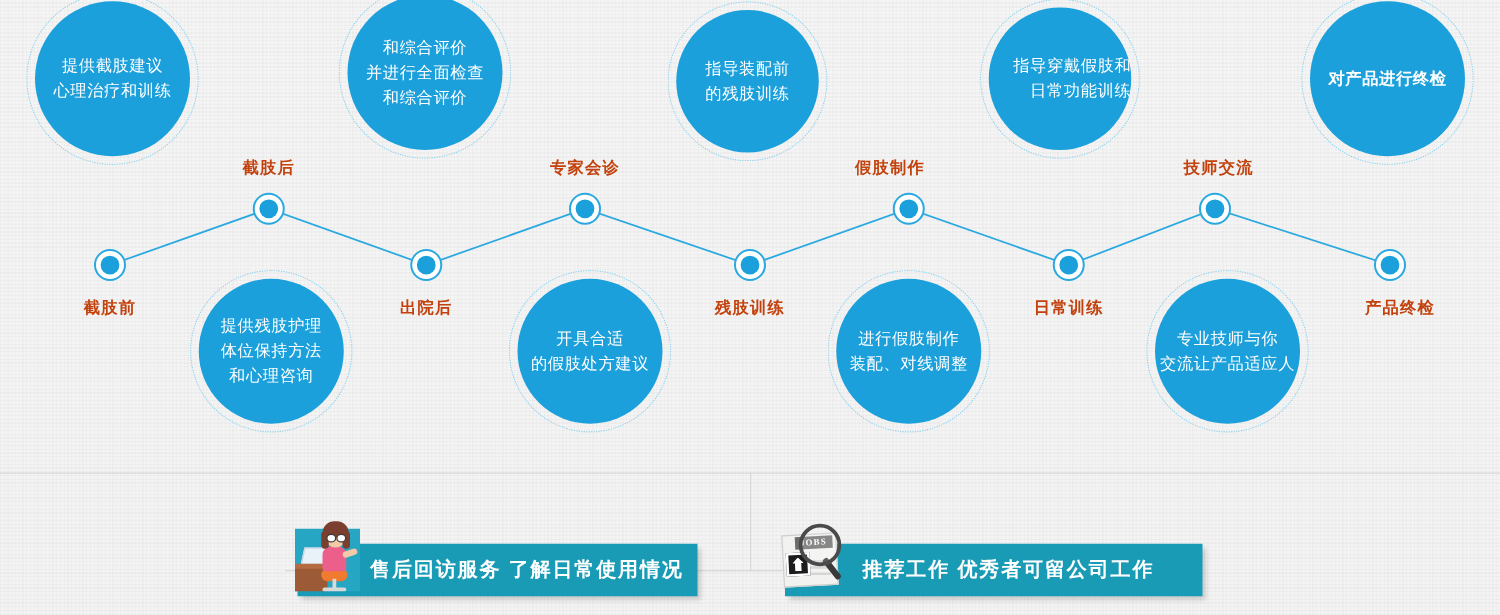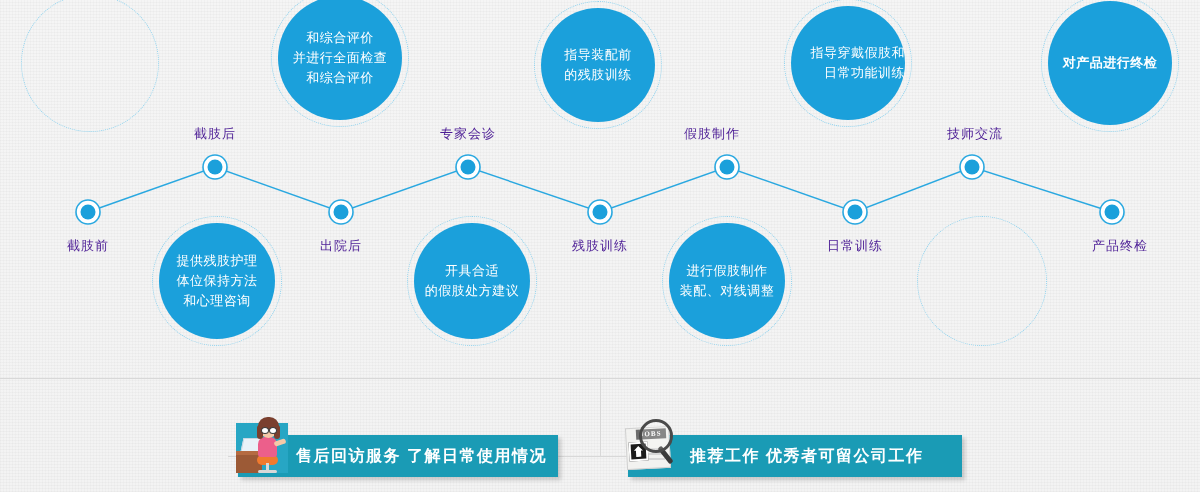--- a/index.html
+++ b/index.html
@@ -56,23 +56,23 @@
     pointer-events: none;
   }
   .bubble .line {
     display: block;
     white-space: nowrap;
   }
 
   
   .node-label {
     position: absolute;
-    color: #4c1d95;
+    color: #c2410c;
     font-size: 13px;
-    font-weight: normal;
+    font-weight: bold;
     letter-spacing: 1px;
     white-space: nowrap;
     transform: translateX(-50%);
   }
 
   
   .divider-h {
     position: absolute;
     background: #d8d8d8;
     height: 1px;
@@ -259,20 +259,24 @@
         <circle cx="972" cy="167" r="7.5" fill="#1ba0db"></circle>
       </g>
       <g>
         <circle cx="1112" cy="212" r="12" fill="#ffffff" stroke="#2aa8e0" stroke-width="1.6"></circle>
         <circle cx="1112" cy="212" r="7.5" fill="#1ba0db"></circle>
       </g>
     </g>
   </svg>
 
   <div class="bubble-ring" style="left:21px; top:-6px; width:138px; height:138px;"></div>
+  <div class="bubble" style="left:28px; top:1px; width:124px; height:124px;">
+    <span class="line">提供截肢建议</span>
+    <span class="line">心理治疗和训练</span>
+  </div>
 
   <div class="bubble-ring" style="left:271px; top:-11px; width:138px; height:138px;"></div>
   <div class="bubble" style="left:278px; top:-4px; width:124px; height:124px;">
     <span class="line">和综合评价</span>
     <span class="line">并进行全面检查</span>
     <span class="line">和综合评价</span>
   </div>
 
   <div class="bubble-ring" style="left:534px; top:1px; width:128px; height:128px;"></div>
   <div class="bubble" style="left:541px; top:8px; width:114px; height:114px;">
@@ -304,20 +308,24 @@
     <span class="line">的假肢处方建议</span>
   </div>
 
   <div class="bubble-ring" style="left:662px; top:216px; width:130px; height:130px;"></div>
   <div class="bubble" style="left:669px; top:223px; width:116px; height:116px;">
     <span class="line">进行假肢制作</span>
     <span class="line">装配、对线调整</span>
   </div>
 
   <div class="bubble-ring" style="left:917px; top:216px; width:130px; height:130px;"></div>
+  <div class="bubble" style="left:924px; top:223px; width:116px; height:116px;">
+    <span class="line">专业技师与你</span>
+    <span class="line">交流让产品适应人</span>
+  </div>
 
   <div class="node-label" style="left:88px; top:237px;">截肢前</div>
   <div class="node-label" style="left:215px; top:125px;">截肢后</div>
   <div class="node-label" style="left:341px; top:237px;">出院后</div>
   <div class="node-label" style="left:468px; top:125px;">专家会诊</div>
   <div class="node-label" style="left:600px; top:237px;">残肢训练</div>
   <div class="node-label" style="left:712px; top:125px;">假肢制作</div>
   <div class="node-label" style="left:855px; top:237px;">日常训练</div>
   <div class="node-label" style="left:975px; top:125px;">技师交流</div>
   <div class="node-label" style="left:1120px; top:237px;">产品终检</div>

